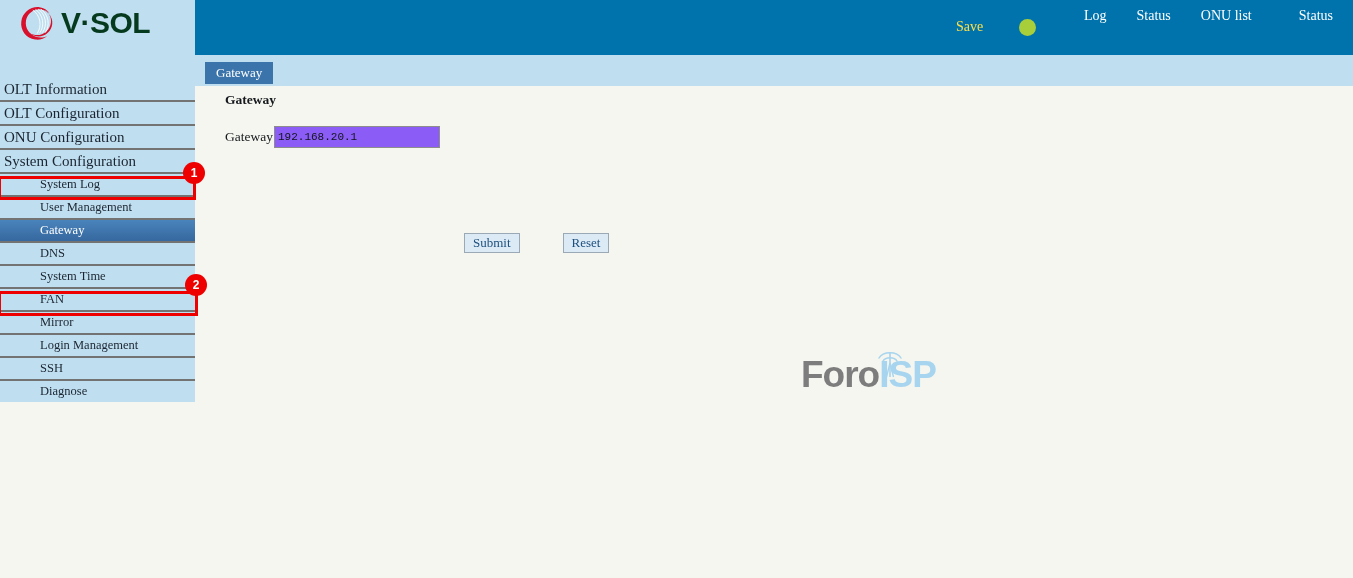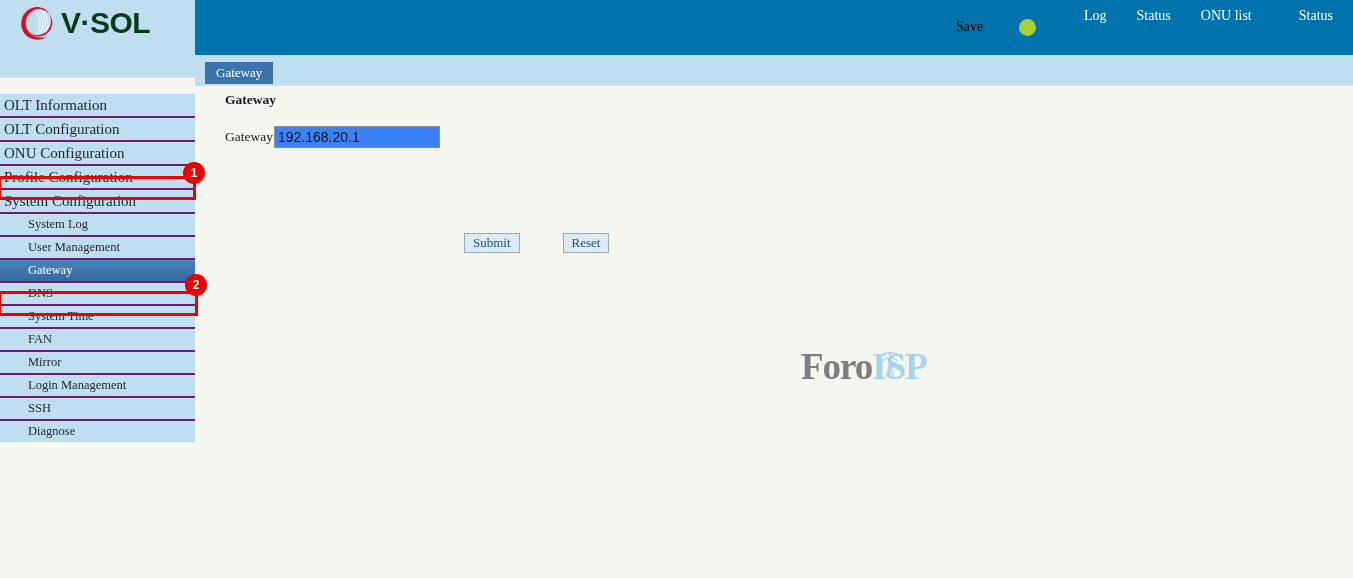--- a/index.html
+++ b/index.html
@@ -54,61 +54,60 @@
     font-family: "Liberation Sans", sans-serif;
     font-weight: bold;
     font-size: 30px;
     letter-spacing: -0.5px;
     color: #063a1e;
     line-height: 1;
   }
 
   .menu {
     width: 195px;
-    background: #701a75;
-    margin-top: 16px;
+    background: #737373;
   }
   .menu-item {
     height: 22px;
     line-height: 22px;
     background: #bfdff0;
     color: #1b2430;
     font-size: 15px;
     padding-left: 4px;
     margin-bottom: 2px;
     white-space: nowrap;
     cursor: pointer;
     box-sizing: border-box;
   }
   .menu-item.sub {
     height: 21px;
     line-height: 21px;
     font-size: 12.5px;
-    padding-left: 28px;
+    padding-left: 40px;
     margin-bottom: 2px;
   }
   .menu-item.selected {
     background: linear-gradient(to bottom, #4a84bc 0%, #35689e 100%);
     color: #ffffff;
   }
 
   
   .header {
     position: absolute;
     left: 195px;
     top: 0;
     width: 1158px;
     height: 55px;
     background: #0073ac;
   }
   .hdr-save {
     position: absolute;
     left: 761px;
     top: 19px;
-    color: #000000;
+    color: #fde047;
     font-size: 14px;
     cursor: pointer;
   }
   .hdr-dot {
     position: absolute;
     left: 824px;
     top: 19px;
     width: 17px;
     height: 17px;
     border-radius: 50%;
@@ -177,23 +176,23 @@
   }
   .field-label {
     font-size: 13.5px;
     color: #15181c;
     padding-right: 1px;
   }
   .field-input {
     width: 158px;
     height: 18px;
     border: 1px solid #8d8d8d;
-    background: #3b82f6;
-    font-family: Liberation Sans, sans-serif;
-    font-size: 14px;
+    background: #8b5cf6;
+    font-family: Liberation Mono, monospace;
+    font-size: 11px;
     color: #101418;
     padding: 1px 3px;
     box-sizing: content-box;
     outline: none;
   }
   .btn-row {
     position: absolute;
     left: 269px;
     top: 147px;
     display: flex;
@@ -214,22 +213,22 @@
     position: absolute;
     left: 606px;
     top: 262px;
     width: 140px;
     height: 48px;
     user-select: none;
   }
   .wm-text {
     position: absolute;
     left: 0;
-    top: 0;
-    font-family: Liberation Serif, serif;
+    top: 8px;
+    font-family: Liberation Sans, sans-serif;
     font-weight: bold;
     font-size: 37px;
     line-height: 1;
     letter-spacing: -1px;
   }
   .wm-foro { color: #7d7d7d; }
   .wm-isp { color: #a7d4ee; }
   .wm-tower {
     position: absolute;
     left: 70px;
@@ -280,21 +279,20 @@
           </g>
         </svg>
         <div class="logo-text">V·SOL</div>
       </div>
     </div>
 
     <div class="menu">
         <div class="menu-item">OLT Information</div>
         <div class="menu-item">OLT Configuration</div>
         <div class="menu-item">ONU Configuration</div>
-        <div class="menu-item">Profile Configuration</div>
         <div class="menu-item">System Configuration</div>
         <div class="menu-item sub">System Log</div>
         <div class="menu-item sub">User Management</div>
         <div class="menu-item sub selected">Gateway</div>
         <div class="menu-item sub">DNS</div>
         <div class="menu-item sub">System Time</div>
         <div class="menu-item sub">FAN</div>
         <div class="menu-item sub">Mirror</div>
         <div class="menu-item sub">Login Management</div>
         <div class="menu-item sub">SSH</div>

